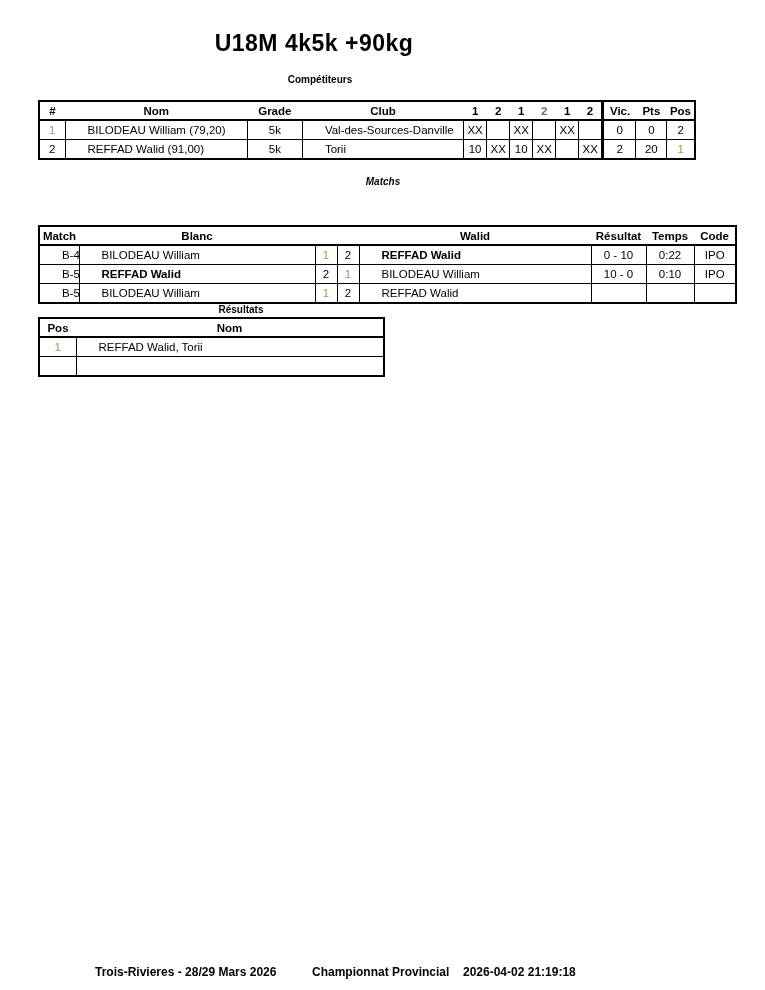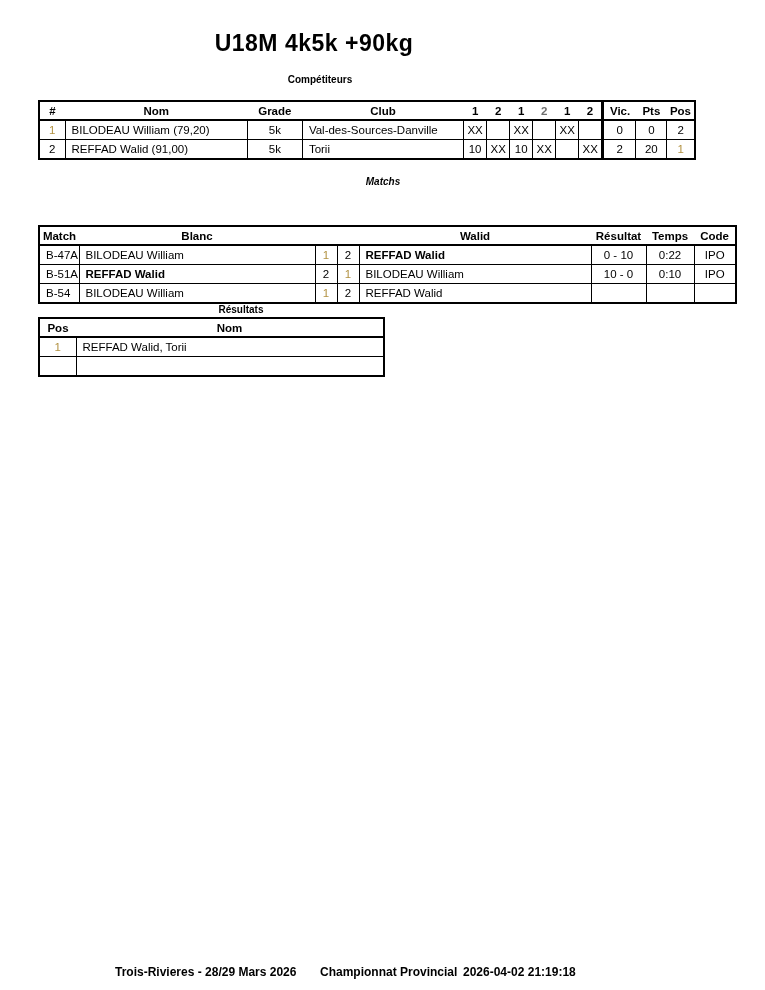--- a/index.html
+++ b/index.html
@@ -29,32 +29,32 @@
   .t-results     { left:38px; top:317px; width:345px; }
 
   th {
     font-weight:bold; text-align:center; padding:0 2px; height:17px;
     border:none; border-bottom:2px solid #000; overflow:hidden; white-space:nowrap;
   }
   td {
     border:1px solid #000; padding:0 2px; height:18px;
     overflow:hidden; white-space:nowrap;
   }
-  td.left  { text-align:left; padding-left:6px; }
+  td.left  { text-align:left; padding-left:22px; }
   td.center{ text-align:center; }
   .thickleft { border-left:3px solid #000 !important; }
   .gold { color:#b29242; }
   .gray2 { color:#6e6e6e; }
   .winner { font-weight:bold; }
 
   .footer span {
     position:absolute; top:965px; font-size:12px; font-weight:bold; white-space:nowrap;
   }
-  #f-venue { left:95px;margin-left:20px; }
-  #f-event { left:320px; }
+  #f-venue { left:95px; }
+  #f-event { left:312px; }
   #f-stamp { left:463px; }
 </style>
 </head>
 <body>
 
 <div class="title">U18M 4k5k +90kg</div>
 
 <div class="section-heading" id="h-competitors">Compétiteurs</div>
 
 <table class="t-competitors">

